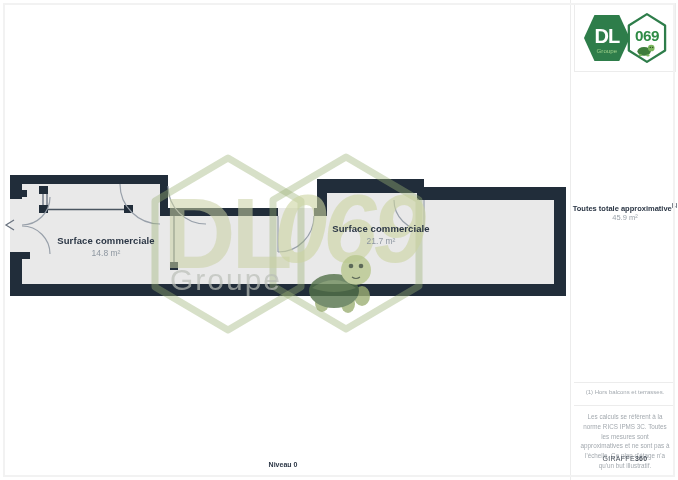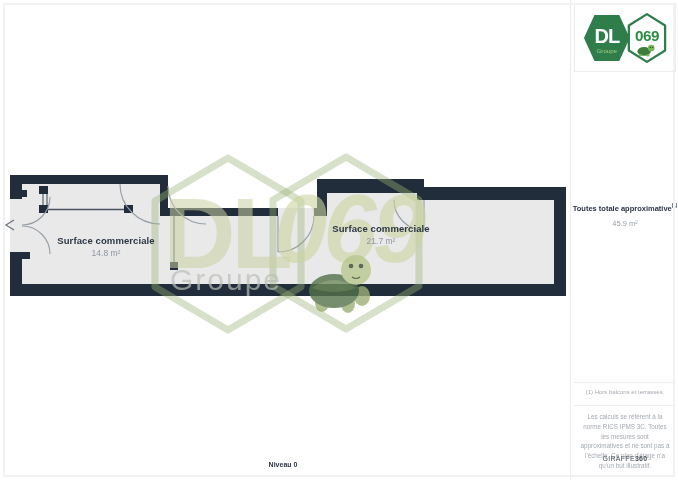--- a/index.html
+++ b/index.html
@@ -17,21 +17,21 @@
   .room-area{font-size:8.5px;color:#8d96a0;margin-top:2px;}
   .level-label{position:absolute;left:283px;top:461px;transform:translateX(-50%);
     font-size:7px;font-weight:bold;color:#2b3645;}
   .sidebar{position:absolute;left:570px;top:0;width:108px;height:480px;background:#fff;
     border-left:1px solid #ececec;}
   .logo-box{position:absolute;left:3px;top:3px;width:100px;height:67px;
     border:1px solid #ececec;display:flex;align-items:center;justify-content:center;background:#fff;}
   .surface-section{position:absolute;left:0;top:203px;width:100%;text-align:center;}
   .surface-title{font-size:7.5px;font-weight:bold;color:#2b3645;}
   .surface-title sup{font-size:4.5px;}
-  .surface-value{font-size:7.5px;color:#99a1a9;margin-top:6px;}
+  .surface-value{font-size:7.5px;color:#99a1a9;}
   .divider{position:absolute;left:3px;width:100px;border-top:1px solid #ececec;}
   .footnote{position:absolute;left:0;top:389px;width:100%;text-align:center;
     font-size:6px;color:#a3a9af;}
   .disclaimer{position:absolute;left:0;top:412px;width:100%;box-sizing:border-box;
     padding:0 9px;text-align:center;font-size:6.3px;line-height:1.55;color:#a3a9af;}
   .brand{position:absolute;left:0;top:455px;width:100%;text-align:center;
     font-size:7px;color:#474f59;letter-spacing:.3px;}
   .brand b{font-weight:bold;}
 </style>
 </head>

